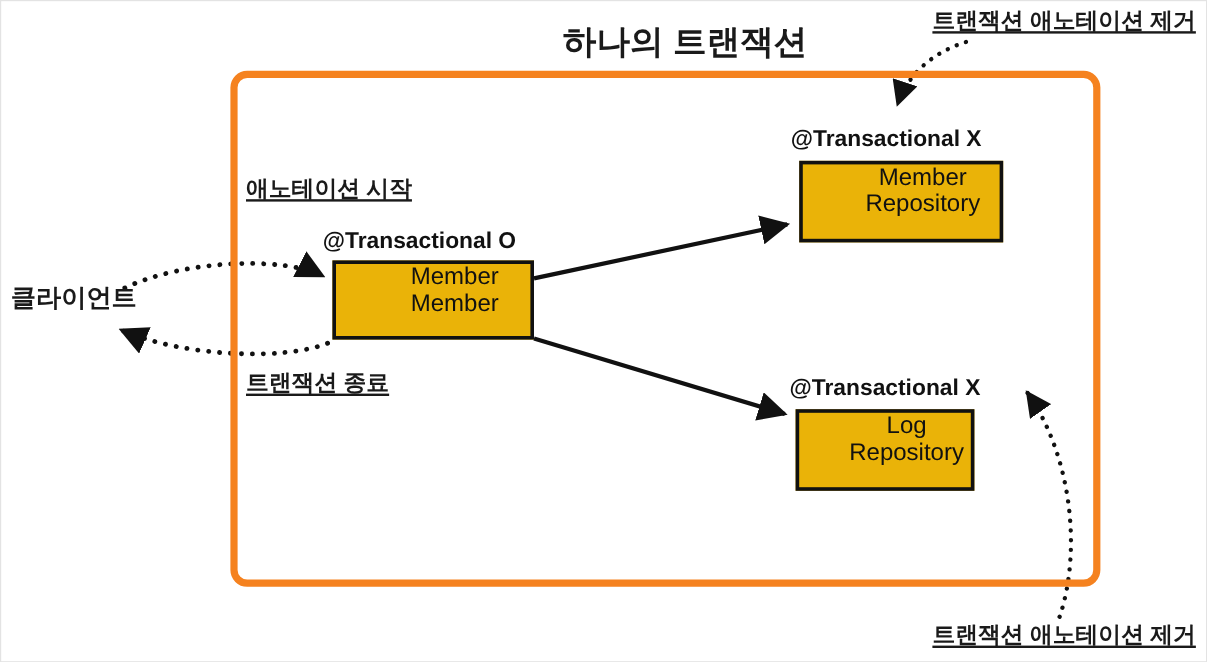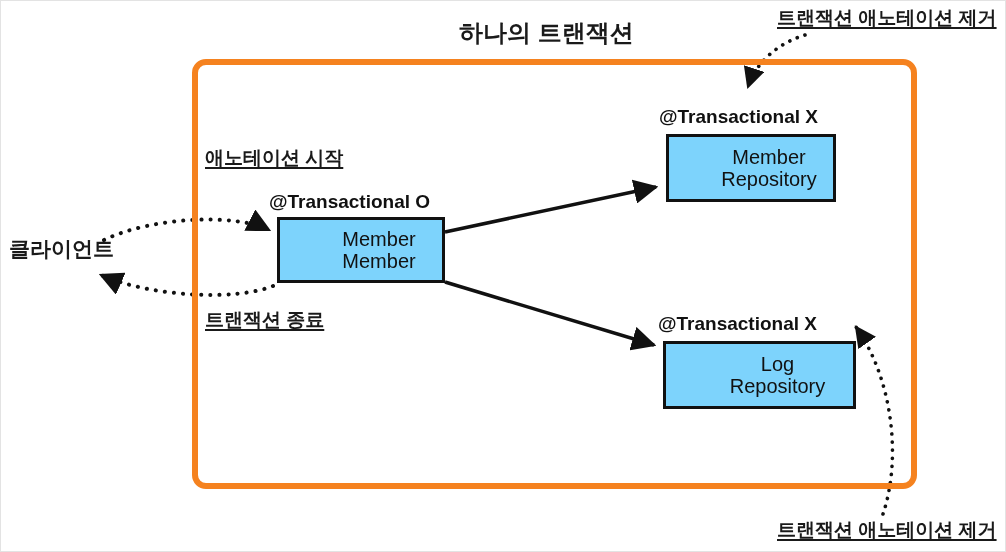--- a/index.html
+++ b/index.html
@@ -32,27 +32,26 @@
     white-space: nowrap;
     line-height: 1.15;
   }
   .lbl-underline {
     text-decoration: underline;
     text-underline-offset: 3px;
     text-decoration-thickness: 2px;
   }
   .box {
     position: absolute;
-    background: #7dd3fc;
+    background: #eab308;
     border: 3px solid #111111;
     box-sizing: border-box;
     display: flex;
     flex-direction: column;
     align-items: center;
-    justify-content: center;
     font-family: "Liberation Sans", sans-serif;
     color: #111111;
     line-height: 1.12;
     padding-left: 36px;
   }
   .box .ln { display: block; }
   .tx-tag {
     position: absolute;
     font-family: "Liberation Sans", sans-serif;
     font-weight: bold;
@@ -90,21 +89,21 @@
 
     <path d="M 272 285 C 235 300, 150 296, 100 274" stroke="#111111" stroke-width="4" fill="none" stroke-linecap="round" stroke-dasharray="0.1 9" marker-end="url(#arrow-dotted)"></path>
 
     <path d="M 804 34 C 775 43, 755 62, 747 86" stroke="#111111" stroke-width="3.6" fill="none" stroke-linecap="round" stroke-dasharray="0.1 8" marker-end="url(#arrow-dotted)"></path>
 
     <path d="M 882 513 C 900 460, 893 380, 855 326" stroke="#111111" stroke-width="3.6" fill="none" stroke-linecap="round" stroke-dasharray="0.1 8" marker-end="url(#arrow-dotted)"></path>
   </svg>
 
   <div class="tx-container" style="left:191px; top:58px; width:725px; height:430px;"></div>
 
-  <div class="lbl" style="left:458px; top:18px; font-size:24px;">하나의 트랜잭션</div>
+  <div class="lbl" style="left:468px; top:18px; font-size:28px;">하나의 트랜잭션</div>
 
 
   <div class="lbl" style="left:8px; top:236px; font-size:21px;">클라이언트</div>
 
   <div class="lbl lbl-underline" style="left:204px; top:146px; font-size:19px;">애노테이션 시작</div>
 
   <div class="lbl lbl-underline" style="left:204px; top:308px; font-size:19px;">트랜잭션 종료</div>
 
   <div class="lbl lbl-underline" style="left:776px; top:6px; font-size:19px;">트랜잭션 애노테이션 제거</div>
 
@@ -116,18 +115,18 @@
     <span class="ln">Member</span>
   </div>
 
   <div class="tx-tag" style="left:658px; top:105px; font-size:19px;">@Transactional X</div>
   <div class="box" style="left:665px; top:133px; width:170px; height:68px; font-size:20px;">
     <span class="ln">Member</span>
     <span class="ln">Repository</span>
   </div>
 
   <div class="tx-tag" style="left:657px; top:312px; font-size:19px;">@Transactional X</div>
-  <div class="box" style="left:662px; top:340px; width:193px; height:68px; font-size:20px;">
+  <div class="box" style="left:662px; top:340px; width:149px; height:68px; font-size:20px;">
     <span class="ln">Log</span>
     <span class="ln">Repository</span>
   </div>
 
 </div>
 
 </body></html>

